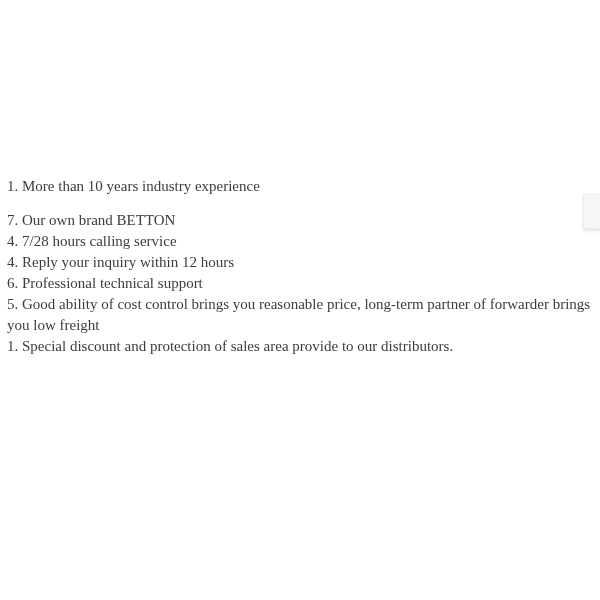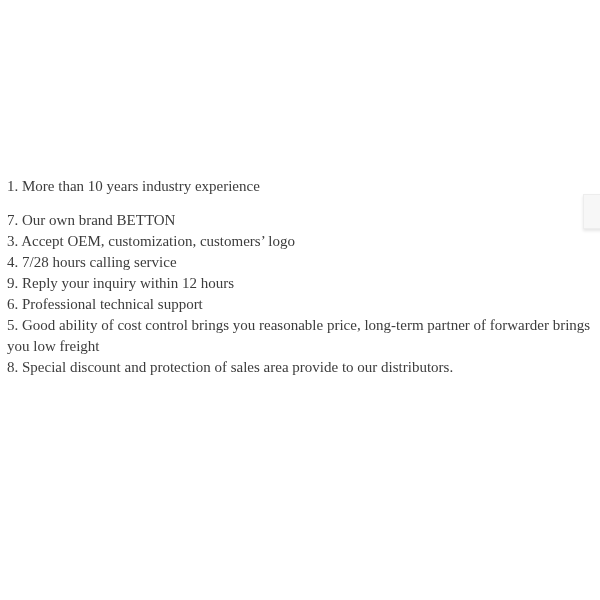--- a/index.html
+++ b/index.html
@@ -47,24 +47,23 @@
 </head>
 <body>
 
 <div class="screen">
 
   <section class="feature-list">
     <p class="feature-item first">1. More than 10 years industry experience</p>
 
     <div>
       <p class="feature-item">7. Our own brand BETTON</p>
-      <p class="feature-item">3. Accept OEM, customization, customers’ logo</p>
       <p class="feature-item">4. 7/28 hours calling service</p>
-      <p class="feature-item">9. Reply your inquiry within 12 hours</p>
+      <p class="feature-item">4. Reply your inquiry within 12 hours</p>
       <p class="feature-item">6. Professional technical support</p>
       <p class="feature-item">5. Good ability of cost control brings you reasonable price, long-term partner of forwarder brings you low freight</p>
-      <p class="feature-item">8. Special discount and protection of sales area provide to our distributors.</p>
+      <p class="feature-item">1. Special discount and protection of sales area provide to our distributors.</p>
     </div>
   </section>
 
   <div class="side-widget"></div>
 
 </div>
 
 </body></html>

